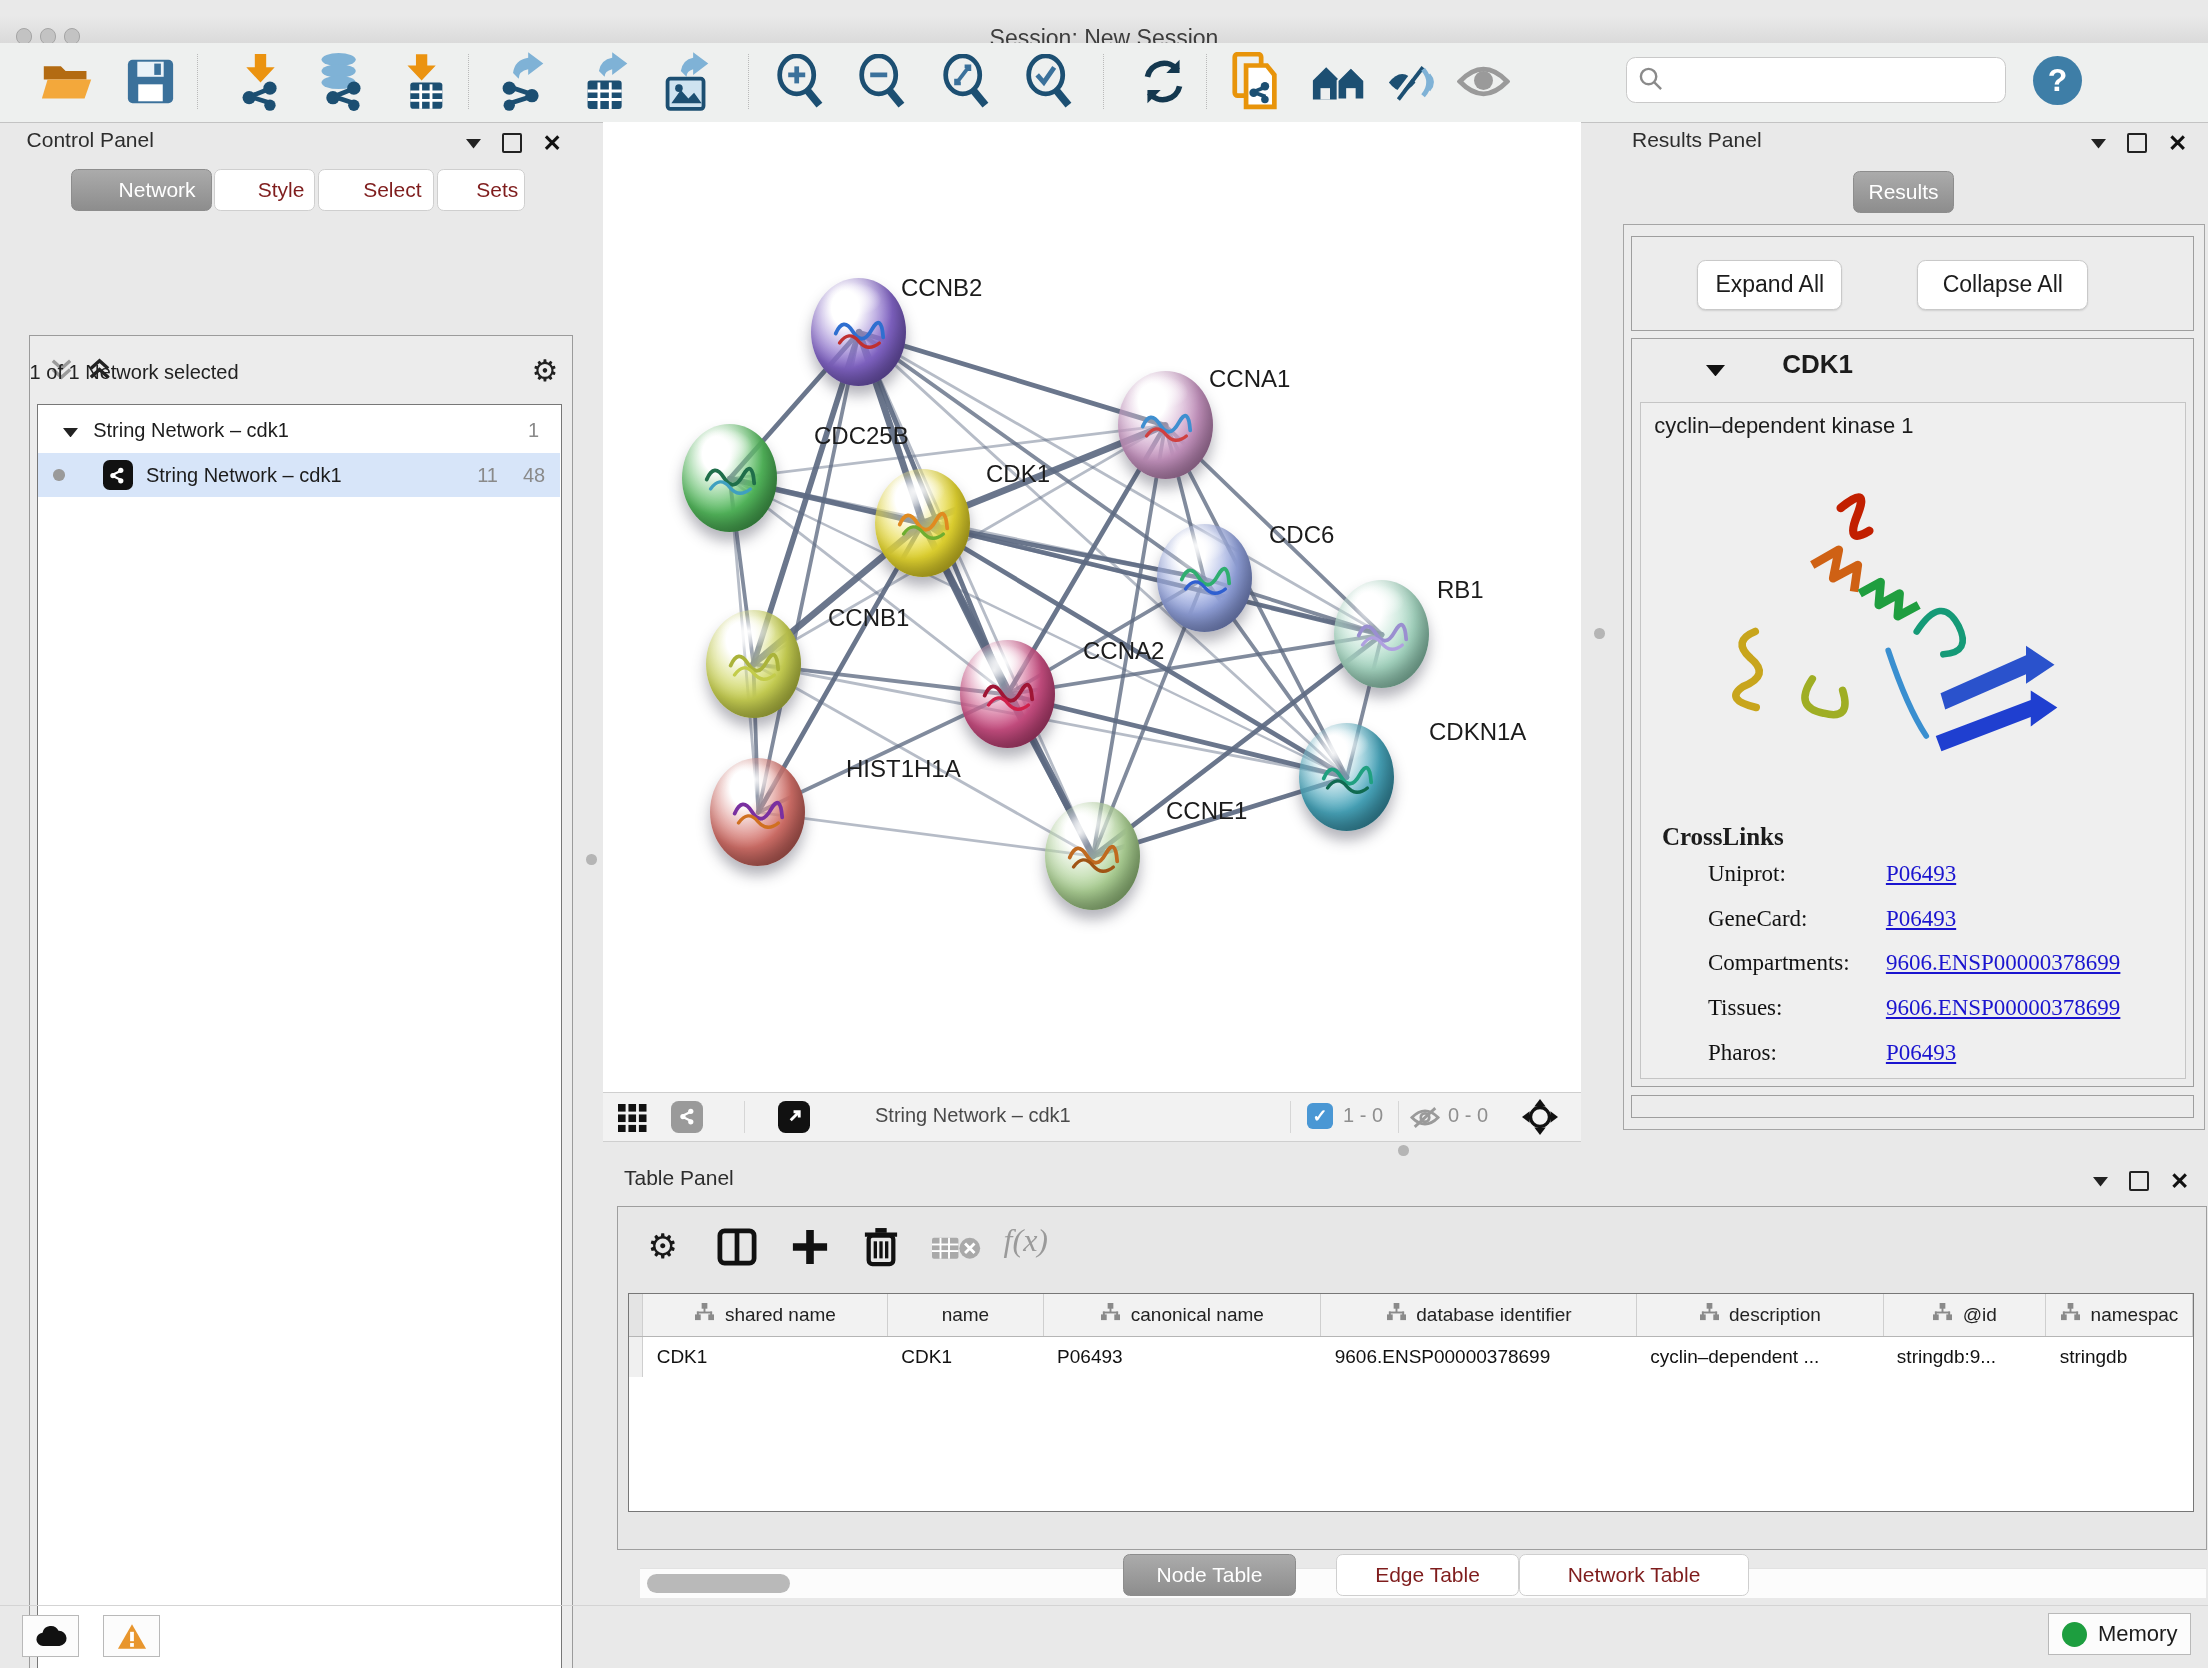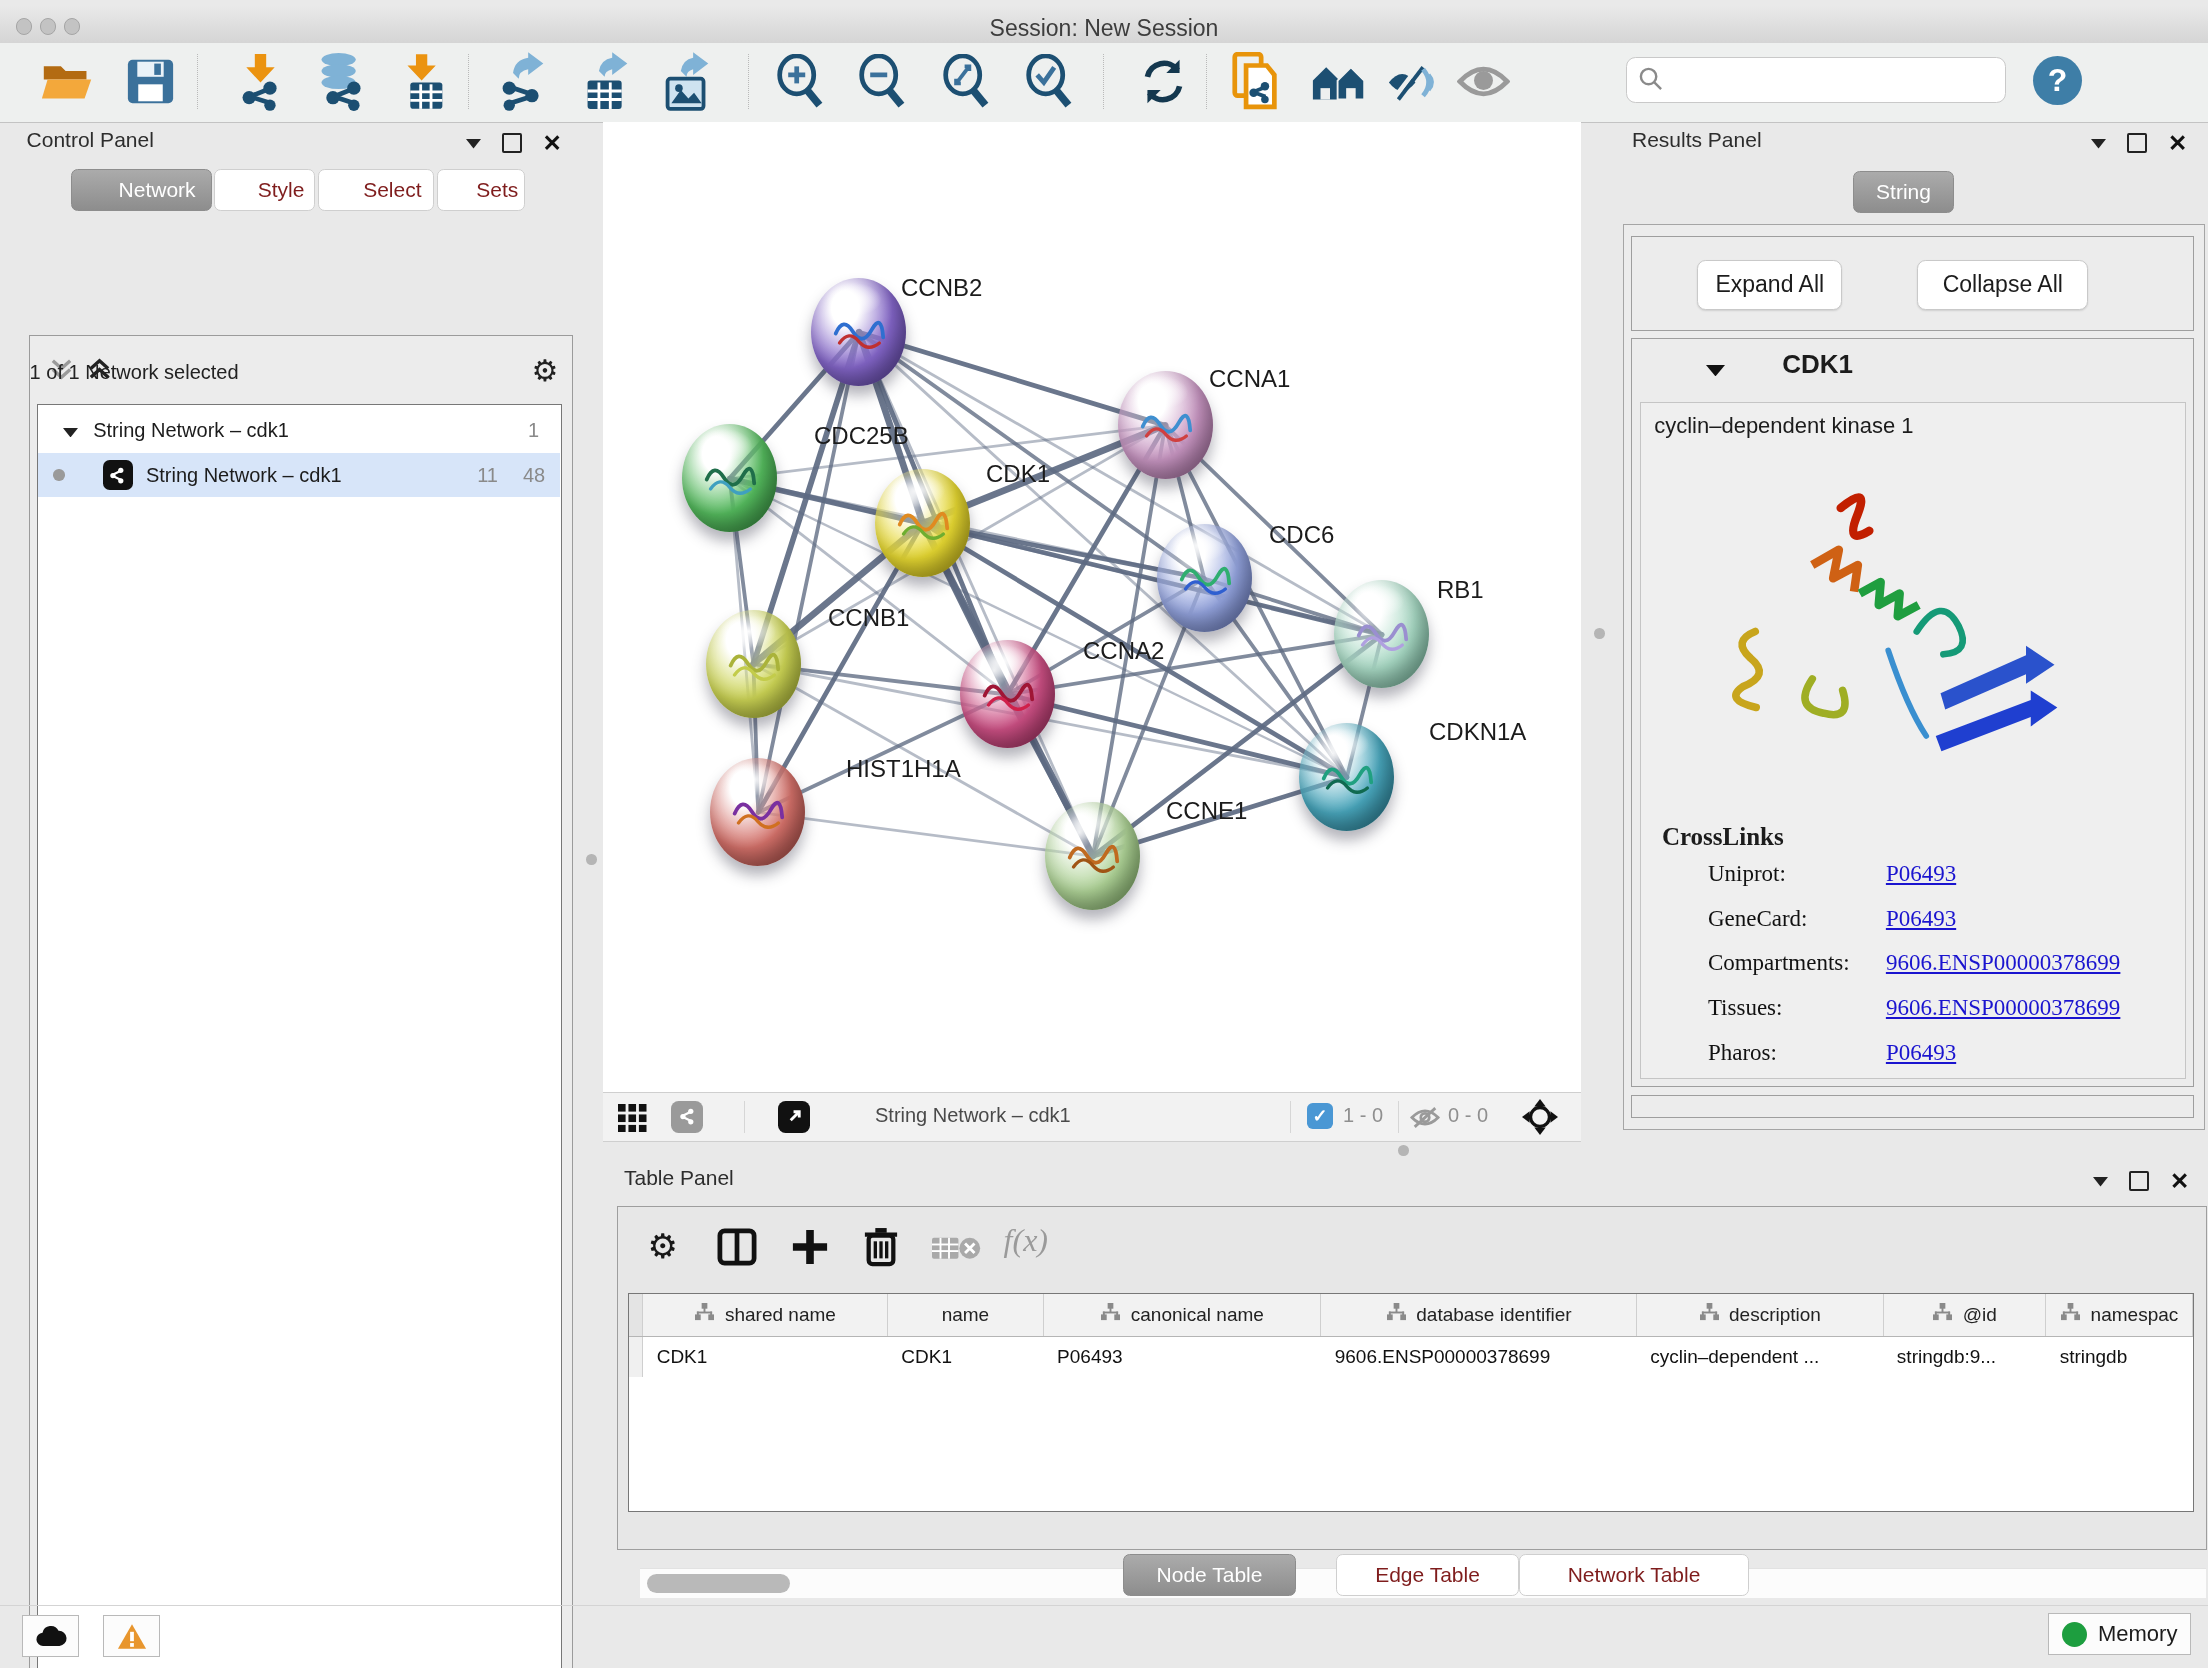--- a/index.html
+++ b/index.html
@@ -1,20 +1,20 @@
 <!DOCTYPE html>
 <html style="font-size:15px"><head>
 <meta charset="utf-8">
 <style>
   html,body{margin:0;padding:0;}
   body{width:2208px;height:1668px;position:relative;overflow:hidden;
        font-family:"Liberation Sans",sans-serif;background:#e9e9e9;color:#1c1c1c;}
   .abs{position:absolute;}
   
-  .titlebar{left:0;top:6px;width:2208px;height:42px;
+  .titlebar{left:0;top:16px;width:2208px;height:42px;
     background:linear-gradient(#e9e9e9,#d2d2d2);border-bottom:1px solid #a9a9a9;}
   .tl{width:14.3px;height:14.3px;border-radius:50%;background:#c3c3c3;border:1px solid #a5a5a5;top:12.4px;}
   .win-title{width:100%;text-align:center;top:8.6px;font-size:23px;color:#3d3d3d;}
   
   .toolbar{left:0;top:43px;width:2208px;height:79px;background:#eef0ef;border-bottom:1px solid #c3c3c3;}
   .tb-sep{top:11.4px;height:55px;border-left:1.9px dotted #b9b9b9;width:0;}
   .tb-ic{top:50%;transform:translateY(-50%);}
   .searchbox{left:1626px;top:14.3px;width:380px;height:46px;background:#fff;border:1.9px solid #c9c9c9;
      border-radius:9.5px;display:flex;align-items:center;padding-left:11.4px;box-sizing:border-box;}
   .searchbox input{border:none;outline:none;font-size:21px;width:314px;background:transparent;
@@ -499,21 +499,21 @@
 
 <div class="abs" style="left:1617px;top:122px;width:592px;height:1010px;">
   <div class="abs" style="left:15px;top:5.7px;"><span class="panel-title">Results Panel</span></div>
   <div class="abs hdr-ctrl" style="left:474px;top:9.5px;">
     <span><svg width="15" height="9.5" viewBox="0 0 16 10">
           <polygon points="0,0 16,0 8,10" fill="#222"></polygon>
         </svg></span>
     <span class="float-ic"></span>
     <span class="x-ic">✕</span>
   </div>
-  <div class="abs tab sel" style="left:236px;top:49px;width:101px;">String</div>
+  <div class="abs tab sel" style="left:236px;top:49px;width:101px;">Results</div>
   <div class="abs rp-outer" style="left:5.7px;top:102px;">
     <div class="abs rp-box1">
       <div class="abs rp-btn" style="left:65px;top:23px;width:143px;">Expand All</div>
       <div class="abs rp-btn" style="left:285px;top:23px;width:169px;">Collapse All</div>
     </div>
     <div class="abs rp-box2">
       <span class="abs" style="left:74px;top:23px;"><svg width="19" height="11.4" viewBox="0 0 20 12">
             <polygon points="0,0 20,0 10,12" fill="#111"></polygon>
           </svg></span>
       <span class="abs" style="left:150px;top:9.5px;font-size:26px;font-weight:bold;">CDK1</span>

